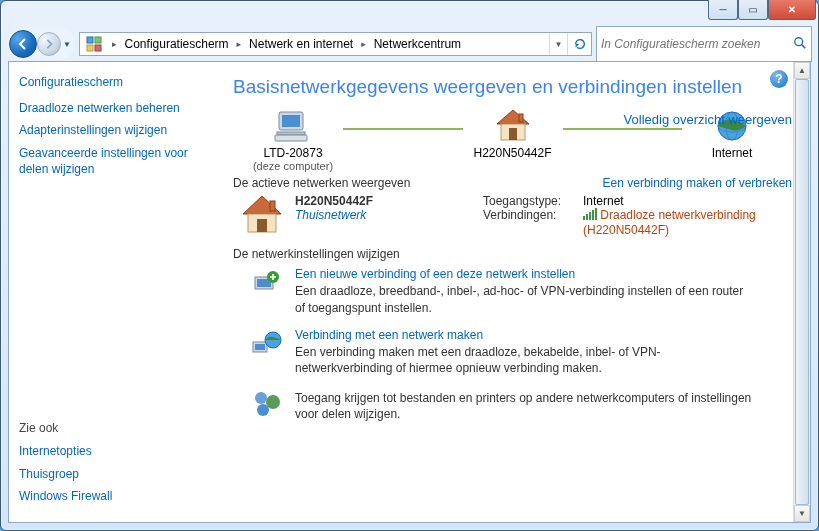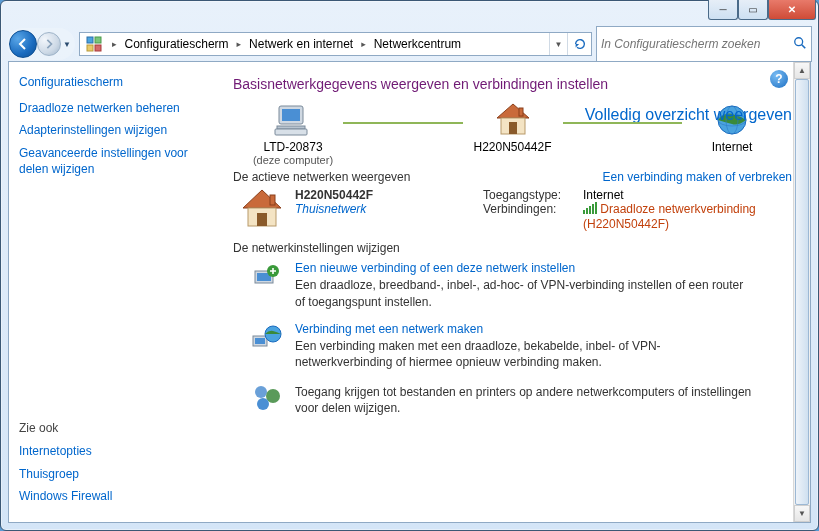--- a/index.html
+++ b/index.html
@@ -40,28 +40,28 @@
 .sidebar .footlabel { color:#444; margin-bottom:8px; }
 
 .main { flex:1; padding: 10px 18px 10px 14px; position:relative; overflow:hidden; }
 .scrollbar { position:absolute; right:0; top:0; bottom:0; width:17px; background:#f0f0f0; border-left:1px solid #d9d9d9; }
 .sb-btn { height:17px; background:linear-gradient(#f7f7f7,#e6e6e6); border:1px solid #cfcfcf; display:flex; align-items:center; justify-content:center; font-size:8px; color:#555; }
 .sb-thumb { position:absolute; top:17px; bottom:17px; left:1px; right:1px; background:linear-gradient(90deg,#eef3f9,#cfe0f0); border:1px solid #9cb8d4; border-radius:2px; }
 .sb-btn.bottom { position:absolute; bottom:0; left:0; right:0; }
 
 .helpicon { position:absolute; top:8px; right:22px; width:18px; height:18px; border-radius:50%; background:radial-gradient(circle at 35% 30%,#7abdf4,#1b6ec2); color:#fff; font-size:12px; font-weight:bold; display:flex; align-items:center; justify-content:center; }
 
-h1.page-title { color:#701a75; font-size:14px; font-weight:normal; margin: 4px 0 10px 0; }
+h1.page-title { color:#3b82f6; font-size:19px; font-weight:normal; margin: 4px 0 10px 0; }
 
 
 .netmap { display:flex; align-items:flex-start; gap: 0; margin-bottom:4px; position:relative; }
 .netnode { width:120px; text-align:center; font-size:12px; }
 .netnode .lbl { margin-top:2px; }
 .netnode .sub { color:#555; font-size:11px; }
-.maplink { position:absolute; right:0; top:4px; font-size:16px; color:#0066cc; text-decoration:none; }
+.maplink { position:absolute; right:0; top:4px; font-size:13px; color:#0066cc; text-decoration:none; }
 .dashes { flex:1; border-top:2px solid #8fb658; margin-top:20px; margin-left:-10px; margin-right:-10px; position:relative; }
 .dashes::before, .dashes::after { content:""; }
 
 .node-icon { width:40px; height:36px; margin:0 auto; }
 
 
 .strip { display:flex; align-items:center; font-size:12px; margin: 4px 0 4px 0; }
 .strip .l { color:#333; }
 .strip .r { margin-left:auto; color:#0066cc; text-decoration:none; }
 

